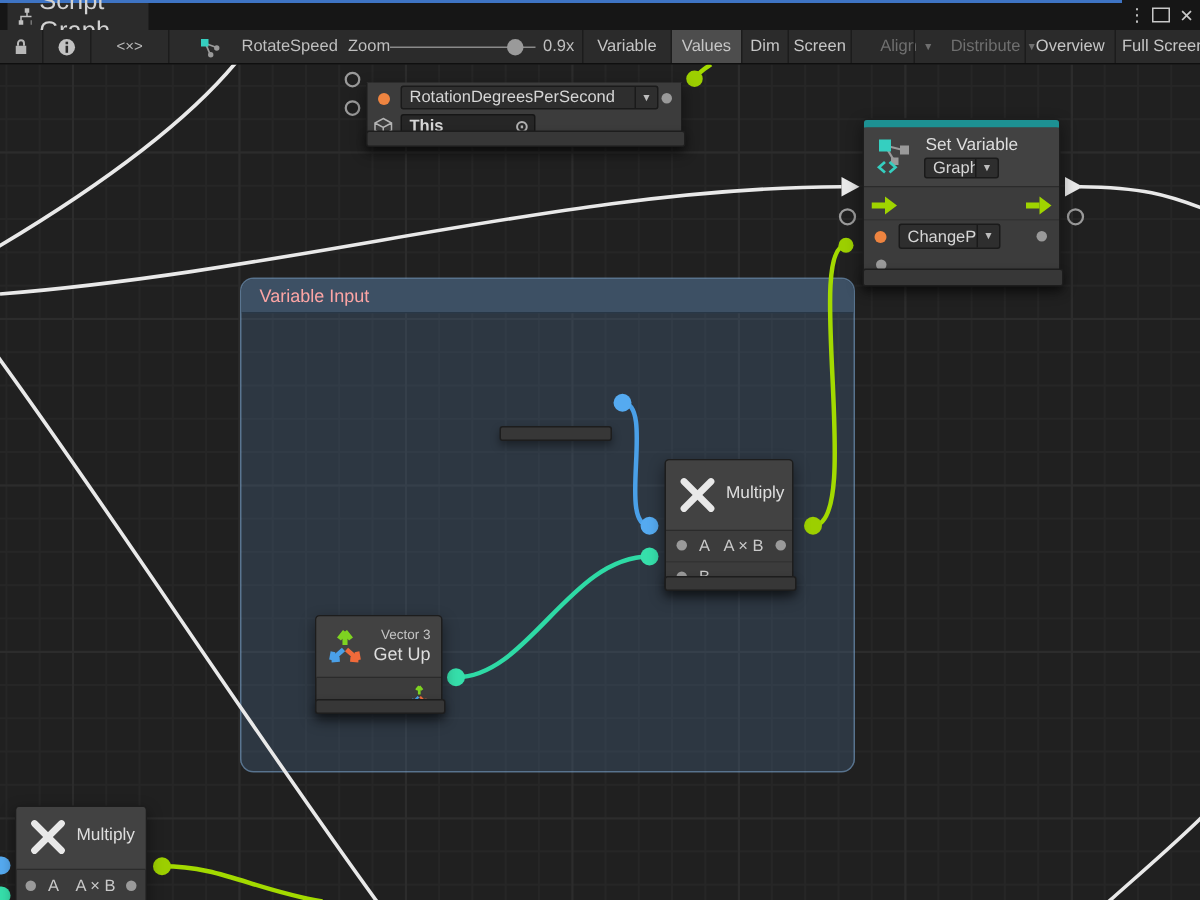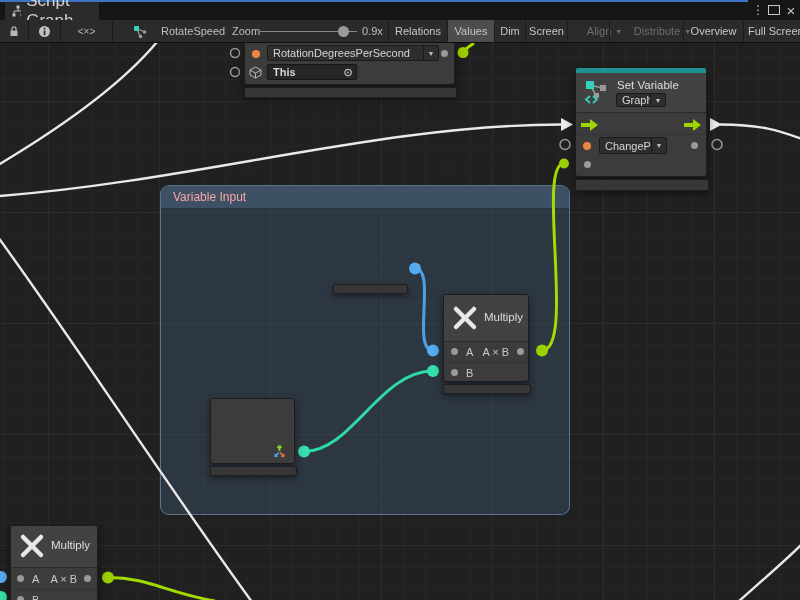--- a/index.html
+++ b/index.html
@@ -21,21 +21,21 @@
     background:rgba(80,115,155,0.28);border:1px solid rgba(125,165,205,0.55);
     border-radius:9px;z-index:1;box-sizing:border-box;}
   .group-header{position:absolute;left:0;top:0;right:0;height:22px;background:#3d5064;
     border-radius:8px 8px 0 0;border-bottom:1px solid rgba(20,30,40,.5);}
   .group-title{position:absolute;left:12px;top:4px;font-size:12px;color:#fca5a5;}
   
   #wires{position:absolute;left:0;top:0;z-index:2;pointer-events:none;}
   #wires *{pointer-events:auto;}
   
   .node{position:absolute;background:#3c3c3c;border:1px solid #1d1d1d;border-radius:3px;
-    box-shadow:0 4px 10px rgba(0,0,0,.45);z-index:3;box-sizing:border-box;}
+    box-shadow:0 4px 10px rgba(0,0,0,.45);z-index:3;box-sizing:border-box;margin-top:12px;}
   .nhead{position:absolute;left:0;right:0;top:0;background:#424242;
     border-bottom:1px solid #2b2b2b;border-radius:2px 2px 0 0;}
   .nfoot{position:absolute;background:#373737;border:1px solid #1d1d1d;border-radius:2px;
     box-shadow:0 3px 6px rgba(0,0,0,.4);z-index:3;}
   .ntitle{position:absolute;font-size:11.5px;color:#dedede;white-space:nowrap;}
   .nsub{position:absolute;font-size:9px;color:#c4c4c4;white-space:nowrap;}
   .nrow-line{position:absolute;left:0;right:0;height:1px;background:#333333;}
   .plabel{position:absolute;font-size:11px;color:#c9c9c9;white-space:nowrap;}
   .dot{position:absolute;border-radius:50%;}
   .dot.gray{background:#9a9a9a;}
@@ -187,20 +187,29 @@
     <div class="plabel" style="left:22px;top:50.5px;">A</div>
     <div class="plabel" style="right:19px;top:50.5px;">A × B</div>
     <div class="dot gray" style="left:73px;top:53px;width:7px;height:7px;"></div>
     <div class="nrow-line" style="top:67px;"></div>
     <div class="dot gray" style="left:7px;top:74px;width:7px;height:7px;"></div>
     <div class="plabel" style="left:22px;top:71.5px;">B</div>
   </div>
   <div class="nfoot" style="left:443px;top:384px;width:86px;height:8px;"></div>
 
   <div class="node" style="left:210px;top:398px;width:85px;height:66px;">
+    <div class="nhead" style="height:40px;">
+      <svg width="27" height="27" style="position:absolute;left:6px;top:7px;">
+        <path d="M13 12 L13 3 M13 3 L9 8 M13 3 L17 8" stroke="#7ed321" stroke-width="3.4" fill="none"></path>
+        <path d="M12 15 L4 22 M4 22 L5 16.5 M4 22 L9.5 21.5" stroke="#4aa0e8" stroke-width="3.2" fill="none"></path>
+        <path d="M14 15 L22 22 M22 22 L21 16.5 M22 22 L16.5 21.5" stroke="#f06a3a" stroke-width="3.2" fill="none"></path>
+      </svg>
+      <div class="nsub" style="right:7px;top:7px;">Vector 3</div>
+      <div class="ntitle" style="right:7px;top:18px;font-size:12px;">Get Up</div>
+    </div>
     <svg width="15" height="15" style="position:absolute;right:7px;top:45px;">
       <path d="M7.5 7 L7.5 1.5 M7.5 1.5 L5.5 4 M7.5 1.5 L9.5 4" stroke="#7ed321" stroke-width="1.8" fill="none"></path>
       <path d="M7 8.5 L3 12.5 M3 12.5 L3.5 9.8 M3 12.5 L5.8 12.2" stroke="#4aa0e8" stroke-width="1.6" fill="none"></path>
       <path d="M8 8.5 L12 12.5 M12 12.5 L11.5 9.8 M12 12.5 L9.2 12.2" stroke="#f06a3a" stroke-width="1.6" fill="none"></path>
     </svg>
   </div>
   <div class="nfoot" style="left:210px;top:466px;width:85px;height:8px;"></div>
 
   <div class="node" style="left:10px;top:525px;width:88px;height:85px;">
     <div class="nhead" style="height:41px;">
@@ -261,21 +270,21 @@
       <rect x="1" y="1" width="5" height="5" fill="#35cfc0"></rect>
       <circle cx="11.5" cy="7" r="1.8" fill="#9a9a9a"></circle>
       <circle cx="7.5" cy="11.5" r="1.8" fill="#9a9a9a"></circle>
     </svg>
     <div class="tlabel" style="left:151px;margin-left:10px;">RotateSpeed</div>
     <div class="tlabel" style="left:232px;">Zoom</div>
     <div class="slider-track"></div>
     <div class="slider-handle"></div>
     <div class="tlabel" style="left:362px;">0.9x</div>
     <div class="tsep" style="left:388px;"></div>
-    <div class="tbtn" style="left:389px;width:58px;">Relations</div>
+    <div class="tbtn" style="left:389px;width:58px;">Variable</div>
     <div class="tsep" style="left:447px;"></div>
     <div class="tbtn active" style="left:448px;width:46px;">Values</div>
     <div class="tsep" style="left:494px;"></div>
     <div class="tbtn" style="left:495px;width:30px;">Dim</div>
     <div class="tsep" style="left:525px;"></div>
     <div class="tbtn" style="left:526px;width:41px;">Screen</div>
     <div class="tsep" style="left:567px;"></div>
     <div class="tbtn disabled" style="left:568px;width:41px;">
       <span>Align</span>
       <span class="bcaret">▼</span>

